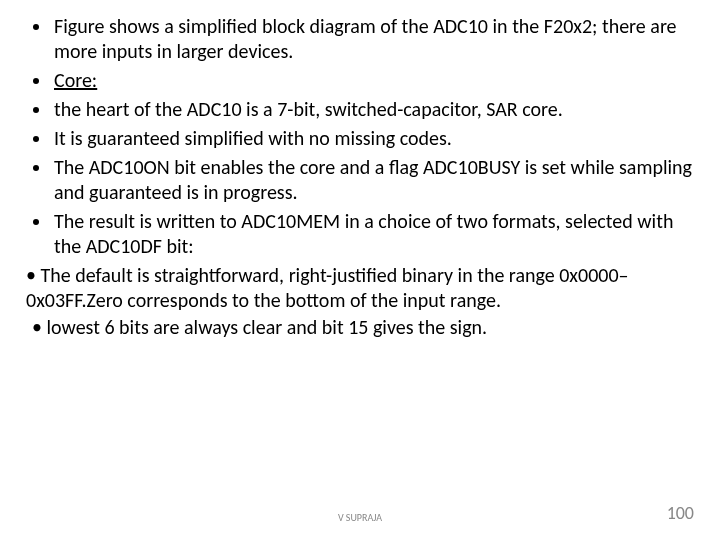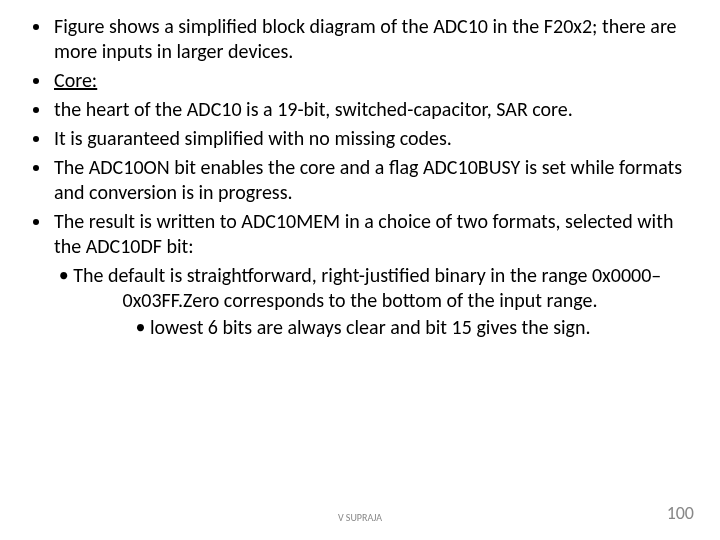--- a/index.html
+++ b/index.html
@@ -32,21 +32,20 @@
     padding-left: 2px;
   }
   .core {
     font-weight: normal;
     text-decoration: underline;
   }
   .plain {
     font-size: 20px;
     line-height: 1.25;
     margin: 2px 0 0 0;
-    text-align: center;
   }
   .indent1 {
     padding-left: 6px;
   }
   .footer-author {
     position: absolute;
     left: 0;
     width: 720px;
     bottom: 16px;
     text-align: center;
@@ -64,23 +63,23 @@
 </head>
 <body>
 
 <div class="slide">
 
   <ul class="top">
     <li>Figure shows a simplified block diagram of the ADC10 in the F20x2; there are more inputs in larger devices.</li>
     <li>
       <span class="core">Core:</span>
     </li>
-    <li>the heart of the ADC10 is a 19-bit, switched-capacitor, SAR core.</li>
+    <li>the heart of the ADC10 is a 7-bit, switched-capacitor, SAR core.</li>
     <li>It is guaranteed simplified with no missing codes.</li>
-    <li>The ADC10ON bit enables the core and a flag ADC10BUSY is set while formats and conversion is in progress.</li>
+    <li>The ADC10ON bit enables the core and a flag ADC10BUSY is set while sampling and guaranteed is in progress.</li>
     <li>The result is written to ADC10MEM in a choice of two formats, selected with the ADC10DF bit:</li>
   </ul>
 
   <div class="plain">• The default is straightforward, right-justified binary in the range 0x0000–0x03FF.Zero corresponds to the bottom of the input range.</div>
   <div class="plain indent1">• lowest 6 bits are always clear and bit 15 gives the sign.</div>
 
   <div class="footer-author">V SUPRAJA</div>
   <div class="footer-page">100</div>
 </div>
 

